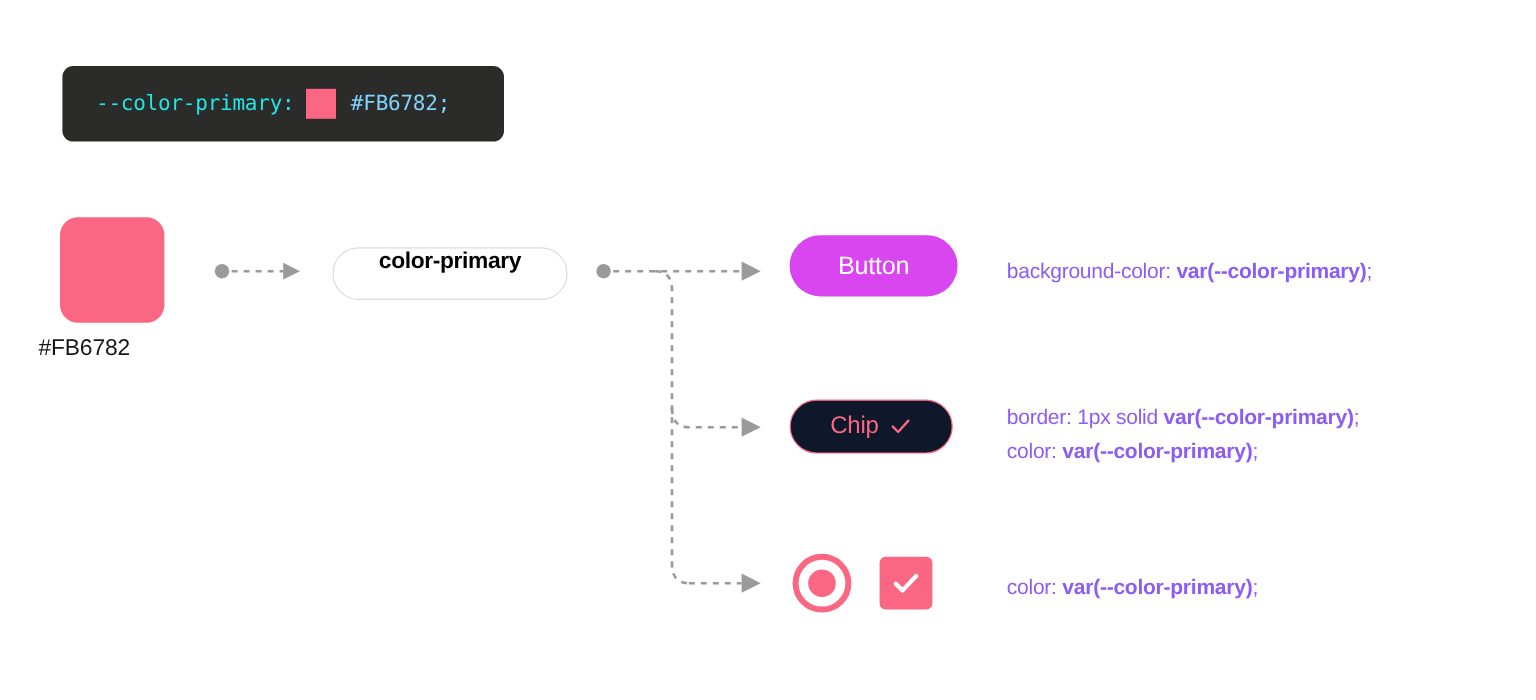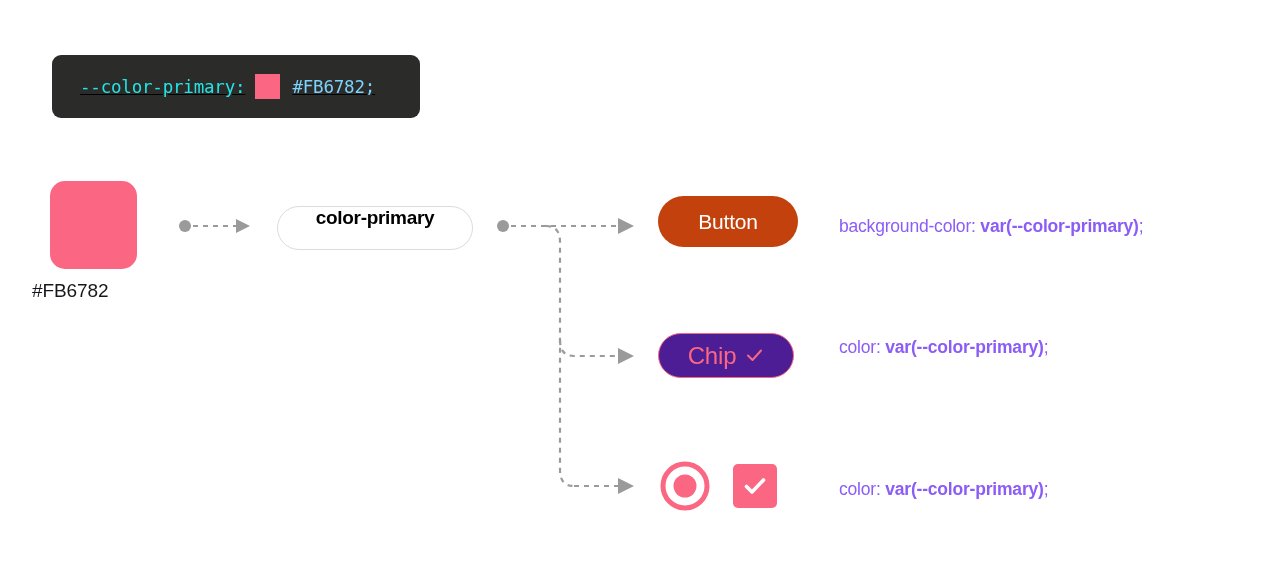--- a/index.html
+++ b/index.html
@@ -109,26 +109,26 @@
   }
 
   
   .chip {
     position: absolute;
     left: 658px;
     top: 333px;
     width: 136px;
     height: 45px;
     border-radius: 23px;
-    background: #4c1d95;
+    background: #0f172a;
     display: flex;
     align-items: center;
     justify-content: center;
     gap: 9px;
-    font-size: 24px;
+    font-size: 20px;
     letter-spacing: -0.2px;
   }
   .chip-check { display: block; }
 
   
   .radio-ctrl {
     position: absolute;
     left: 659px;
     top: 460px;
     width: 52px;
@@ -156,21 +156,21 @@
     white-space: nowrap;
   }
   .css-note b { font-weight: bold; }
   .note-button { left: 839px; top: 212px; }
   .note-chip   { left: 839px; top: 333px; }
   .note-input  { left: 839px; top: 475px; }
 </style>
 </head>
 <body>
 
-<div class="code-block" style="background: rgb(43, 43, 41); text-decoration: underline;">
+<div class="code-block" style="background: rgb(43, 43, 41);">
   <span class="code-prop" style="color: rgb(34, 230, 230);">--color-primary:</span>
   <span class="code-swatch" style="background: rgb(251, 103, 130);"></span>
   <span class="code-value" style="color: #7dd3fc;">#FB6782;</span>
 </div>
 
 <div class="swatch-big" style="background: rgb(251, 103, 130);"></div>
 <div class="swatch-label">#FB6782</div>
 
 <div class="token-pill">
   <span>color-primary</span>
@@ -188,21 +188,21 @@
 
   <path d="M 546,226 Q 560,226 560,242 L 560,470 Q 560,486 574,486" fill="none" stroke="#9a9a9a" stroke-width="2.2" stroke-dasharray="5 5"></path>
 
   <path d="M 560,340 Q 560,356 574,356 L 618,356" fill="none" stroke="#9a9a9a" stroke-width="2.2" stroke-dasharray="5 5"></path>
   <polygon points="618,348 634,356 618,364" fill="#9a9a9a"></polygon>
 
   <line x1="574" y1="486" x2="618" y2="486" stroke="#9a9a9a" stroke-width="2.2" stroke-dasharray="5 5"></line>
   <polygon points="618,478 634,486 618,494" fill="#9a9a9a"></polygon>
 </svg>
 
-<button class="btn-primary" style="background: #c2410c;">
+<button class="btn-primary" style="background: #d946ef;">
   <span>Button</span>
 </button>
 
 <div class="chip" style="border: 1.6px solid rgb(251, 103, 130); color: rgb(251, 103, 130);">
   <span>Chip</span>
   <svg class="chip-check" width="19" height="19" viewBox="0 0 19 19">
     <path d="M3 9.5 L7.5 14 L16 4.5" fill="none" stroke="#FB6782" stroke-width="2" stroke-linecap="round" stroke-linejoin="round"></path>
   </svg>
 </div>
 
@@ -214,17 +214,18 @@
 <div class="checkbox-ctrl" style="background: rgb(251, 103, 130);">
   <svg width="28" height="28" viewBox="0 0 28 28">
     <path d="M5.5 14.5 L11 20 L22.5 8" fill="none" stroke="#ffffff" stroke-width="3.6" stroke-linecap="round" stroke-linejoin="round"></path>
   </svg>
 </div>
 
 <div class="css-note note-button">
     <div><span>background-color: </span><b>var(--color-primary)</b><span>;</span></div>
   </div>
 <div class="css-note note-chip">
+    <div><span>border: 1px solid </span><b>var(--color-primary)</b><span>;</span></div>
     <div><span>color: </span><b>var(--color-primary)</b><span>;</span></div>
   </div>
 <div class="css-note note-input">
     <div><span>color: </span><b>var(--color-primary)</b><span>;</span></div>
   </div>
 
 </body></html>

